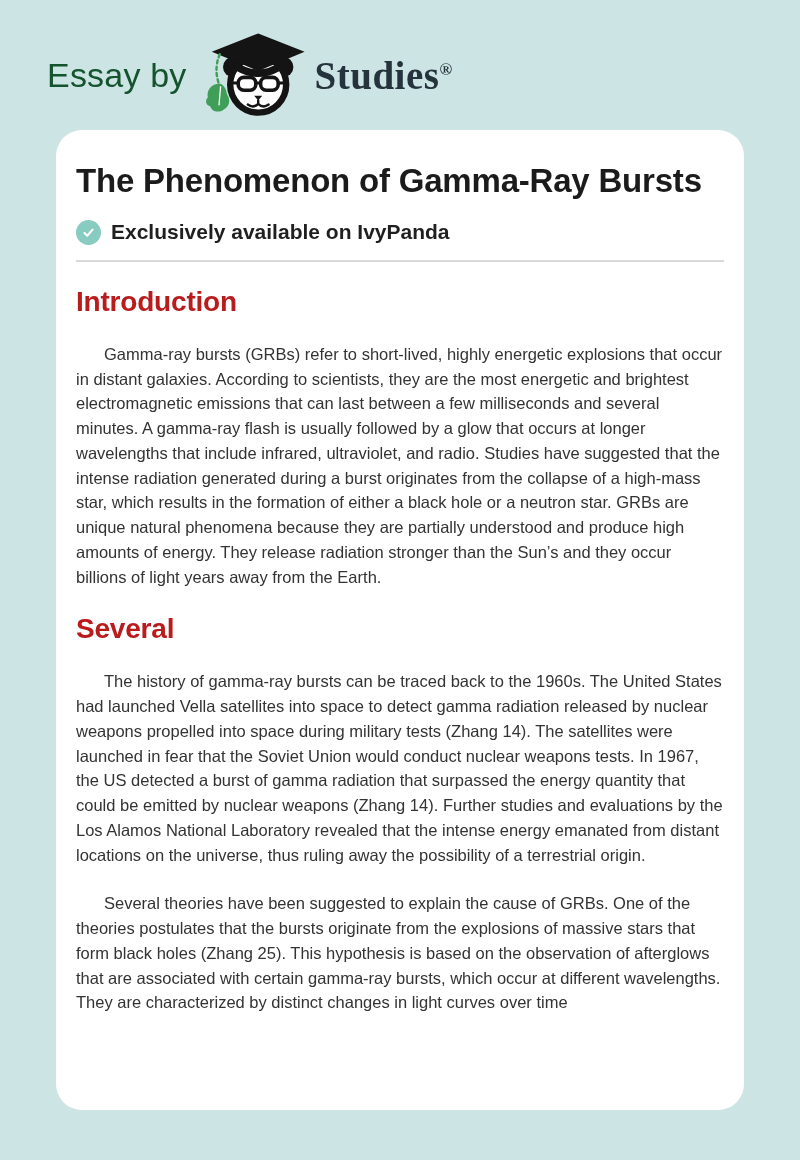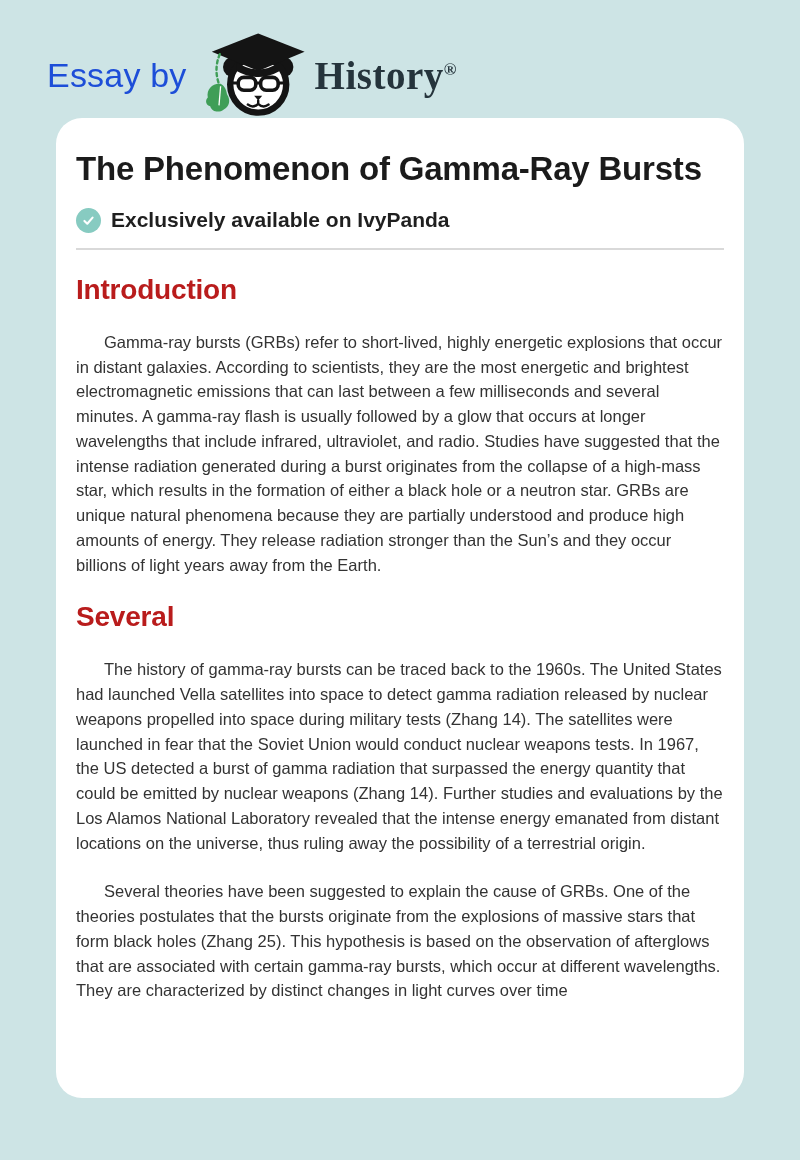--- a/index.html
+++ b/index.html
@@ -13,21 +13,21 @@
 
   
   .site-header {
     display:flex;
     align-items:center;
     padding:32px 0 0 47px;
     height:118px;
   }
   .essay-by {
     font-size:34px;
-    color:#1d4ed8;
+    color:#14532d;
     letter-spacing:0.2px;
     margin-right:16px;
   }
   .logo-wrap { width:104px; height:88px; margin-right:8px; }
   .logo-wrap svg { width:104px; height:88px; display:block; }
   .brand {
     font-family:"Liberation Serif", serif;
     font-weight:700;
     font-size:39px;
     color:#25343c;
@@ -36,21 +36,21 @@
   .brand .reg {
     font-size:17px;
     vertical-align:super;
     font-weight:700;
   }
 
   
   .card {
     width:688px;
     height:980px;
-    margin:0 0 0 56px;
+    margin:12px 0 0 56px;
     background:#ffffff;
     border-radius:26px;
     padding:32px 20px 0 20px;
     overflow:hidden;
   }
   .doc-title {
     font-size:33px;
     line-height:1.15;
     font-weight:700;
     color:#1b1b1b;
@@ -121,21 +121,21 @@
       <line x1="36" y1="62" x2="102" y2="62" stroke="#141414" stroke-width="4"></line>
       <rect x="44" y="55" width="22" height="16" rx="7" fill="#ffffff" stroke="#141414" stroke-width="4.5"></rect>
       <rect x="72" y="55" width="22" height="16" rx="7" fill="#ffffff" stroke="#141414" stroke-width="4.5"></rect>
 
       <path d="M64 78 L74 78 L69 84 Z" fill="#141414"></path>
 
       <path d="M69 84 L69 88 M69 88 Q63 94 56 89 M69 88 Q75 94 82 89" stroke="#141414" stroke-width="3" fill="none" stroke-linecap="round"></path>
     </svg>
   </span>
 
-  <span class="brand"><span>History</span><span class="reg">®</span></span>
+  <span class="brand"><span>Studies</span><span class="reg">®</span></span>
 </div>
 
 <div class="card">
 
   <h1 class="doc-title">The Phenomenon of Gamma-Ray Bursts</h1>
 
   <div class="badge">
     <span class="badge-circle">
       <svg viewBox="0 0 16 16" aria-hidden="true">
         <path d="M3 8.5 L6.5 12 L13 4.5" fill="none" stroke="#ffffff" stroke-width="2.6" stroke-linecap="round" stroke-linejoin="round"></path>

